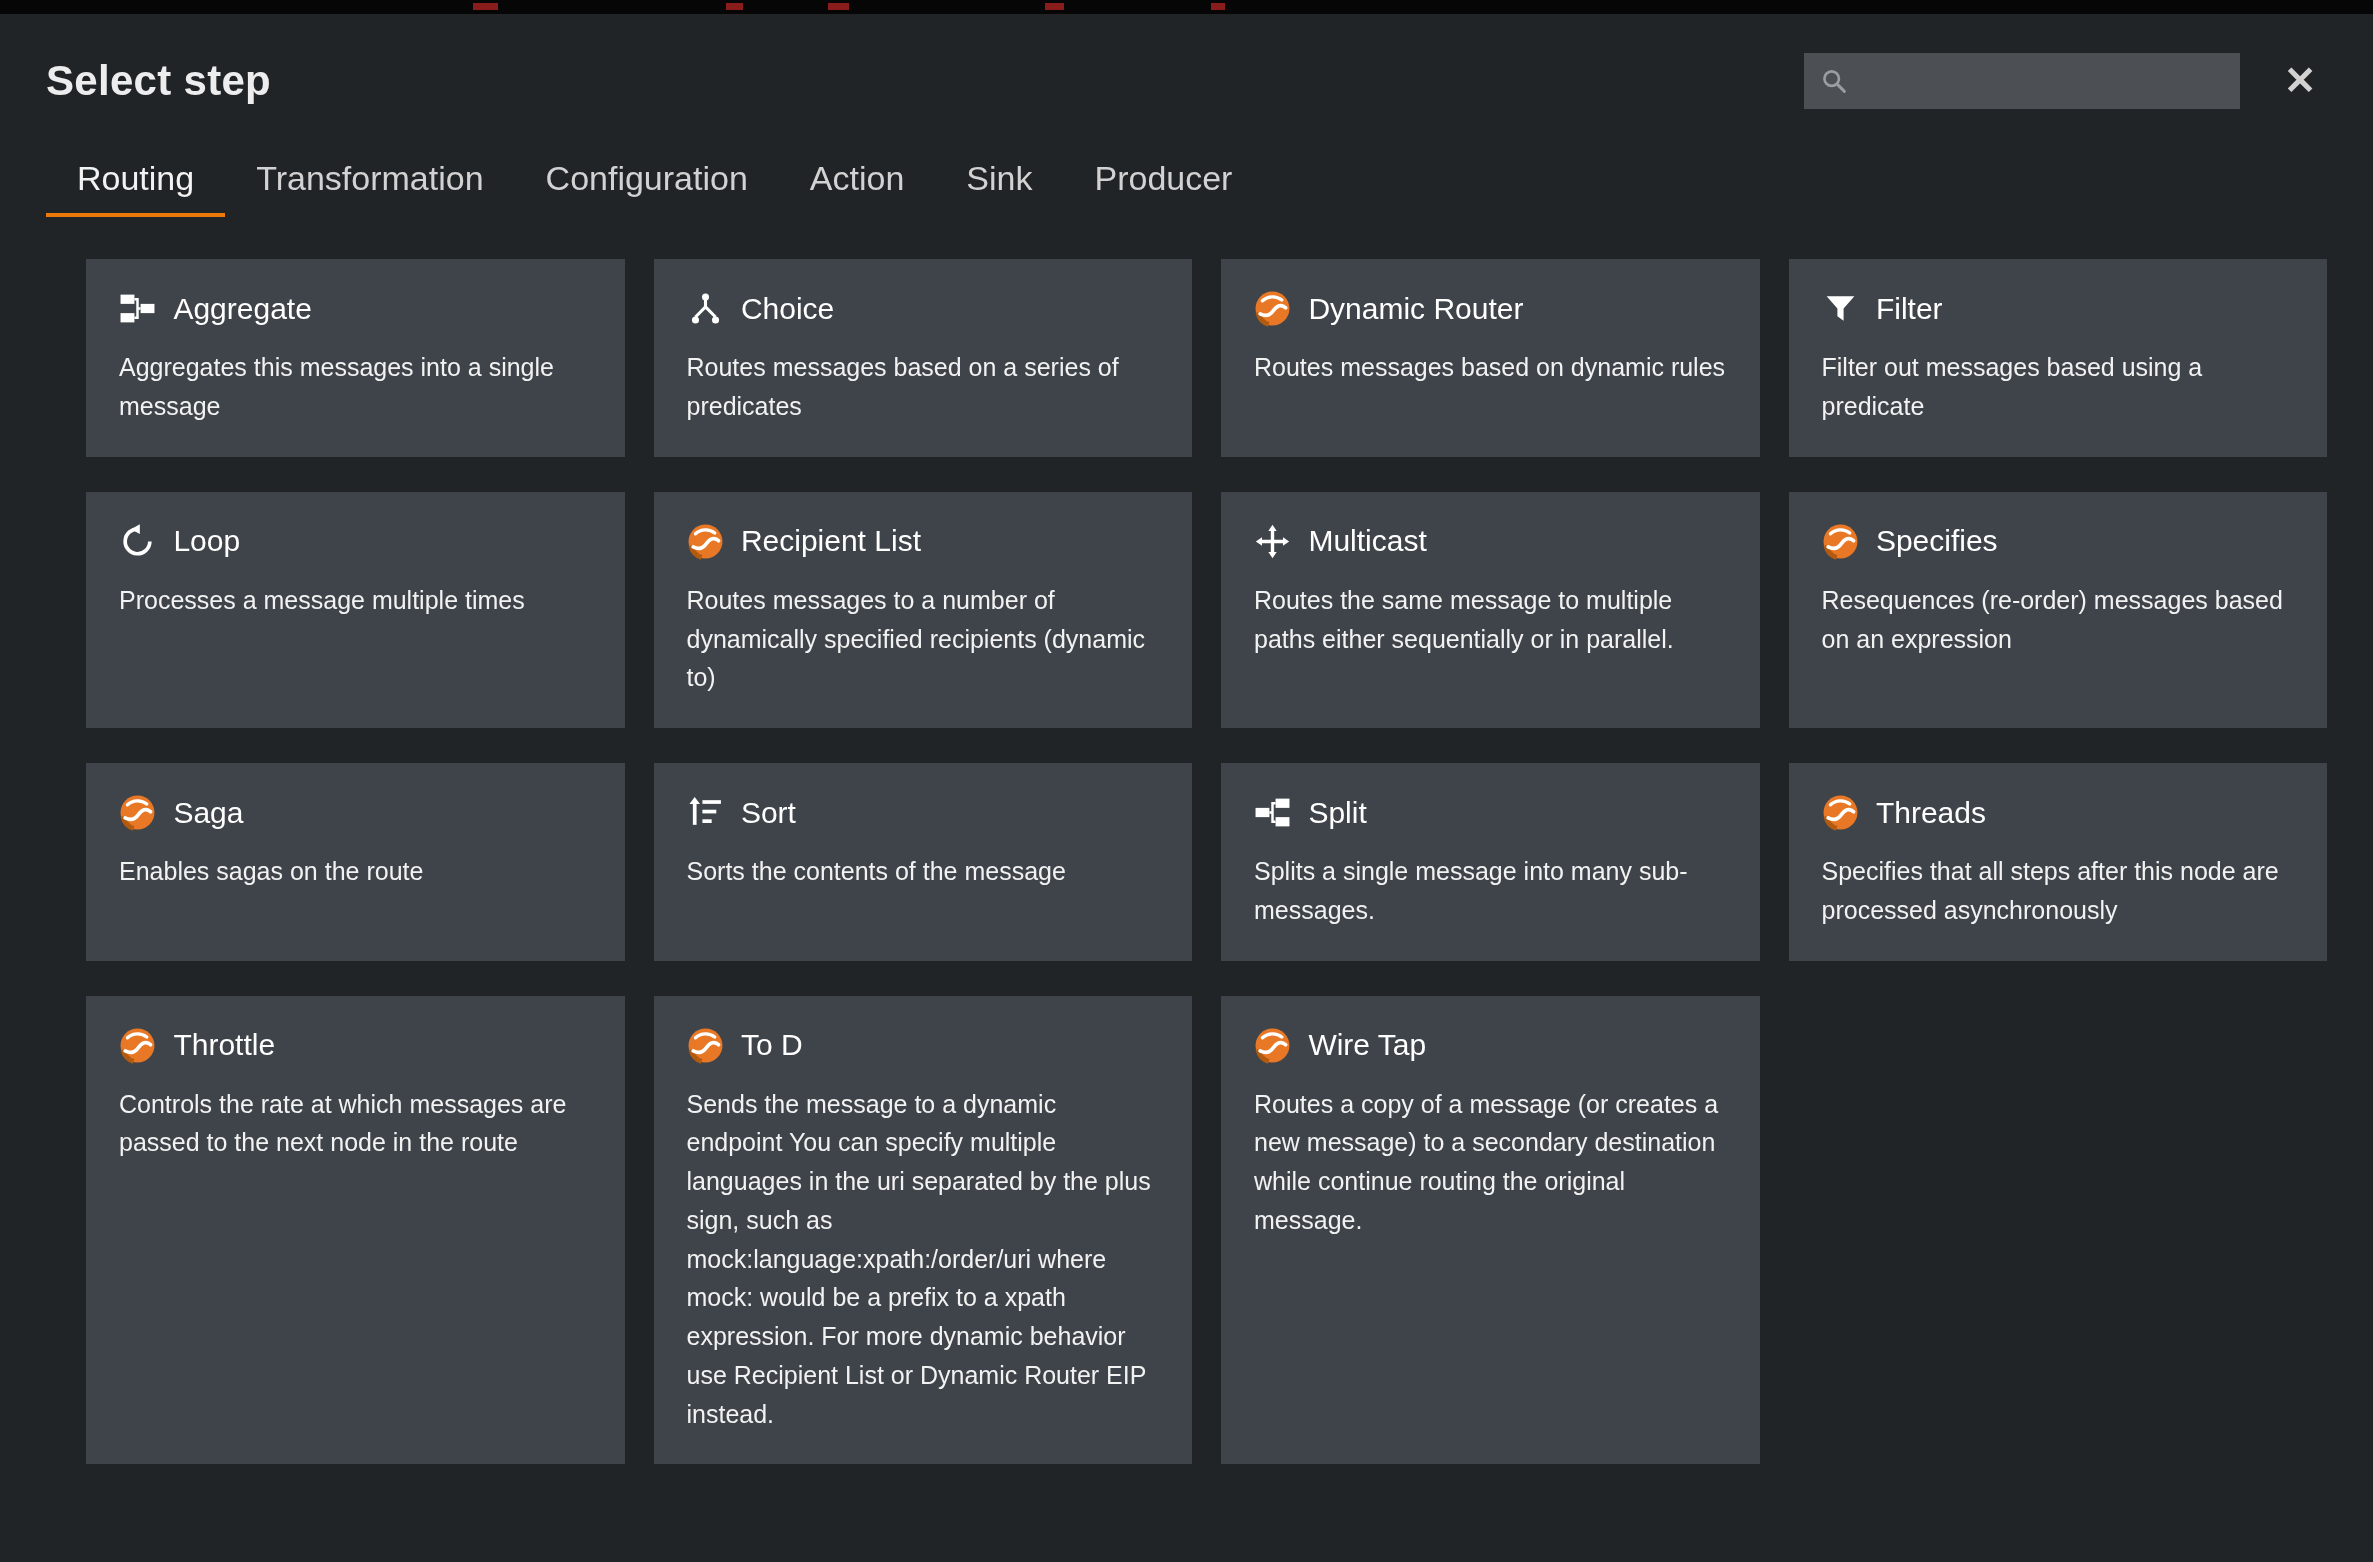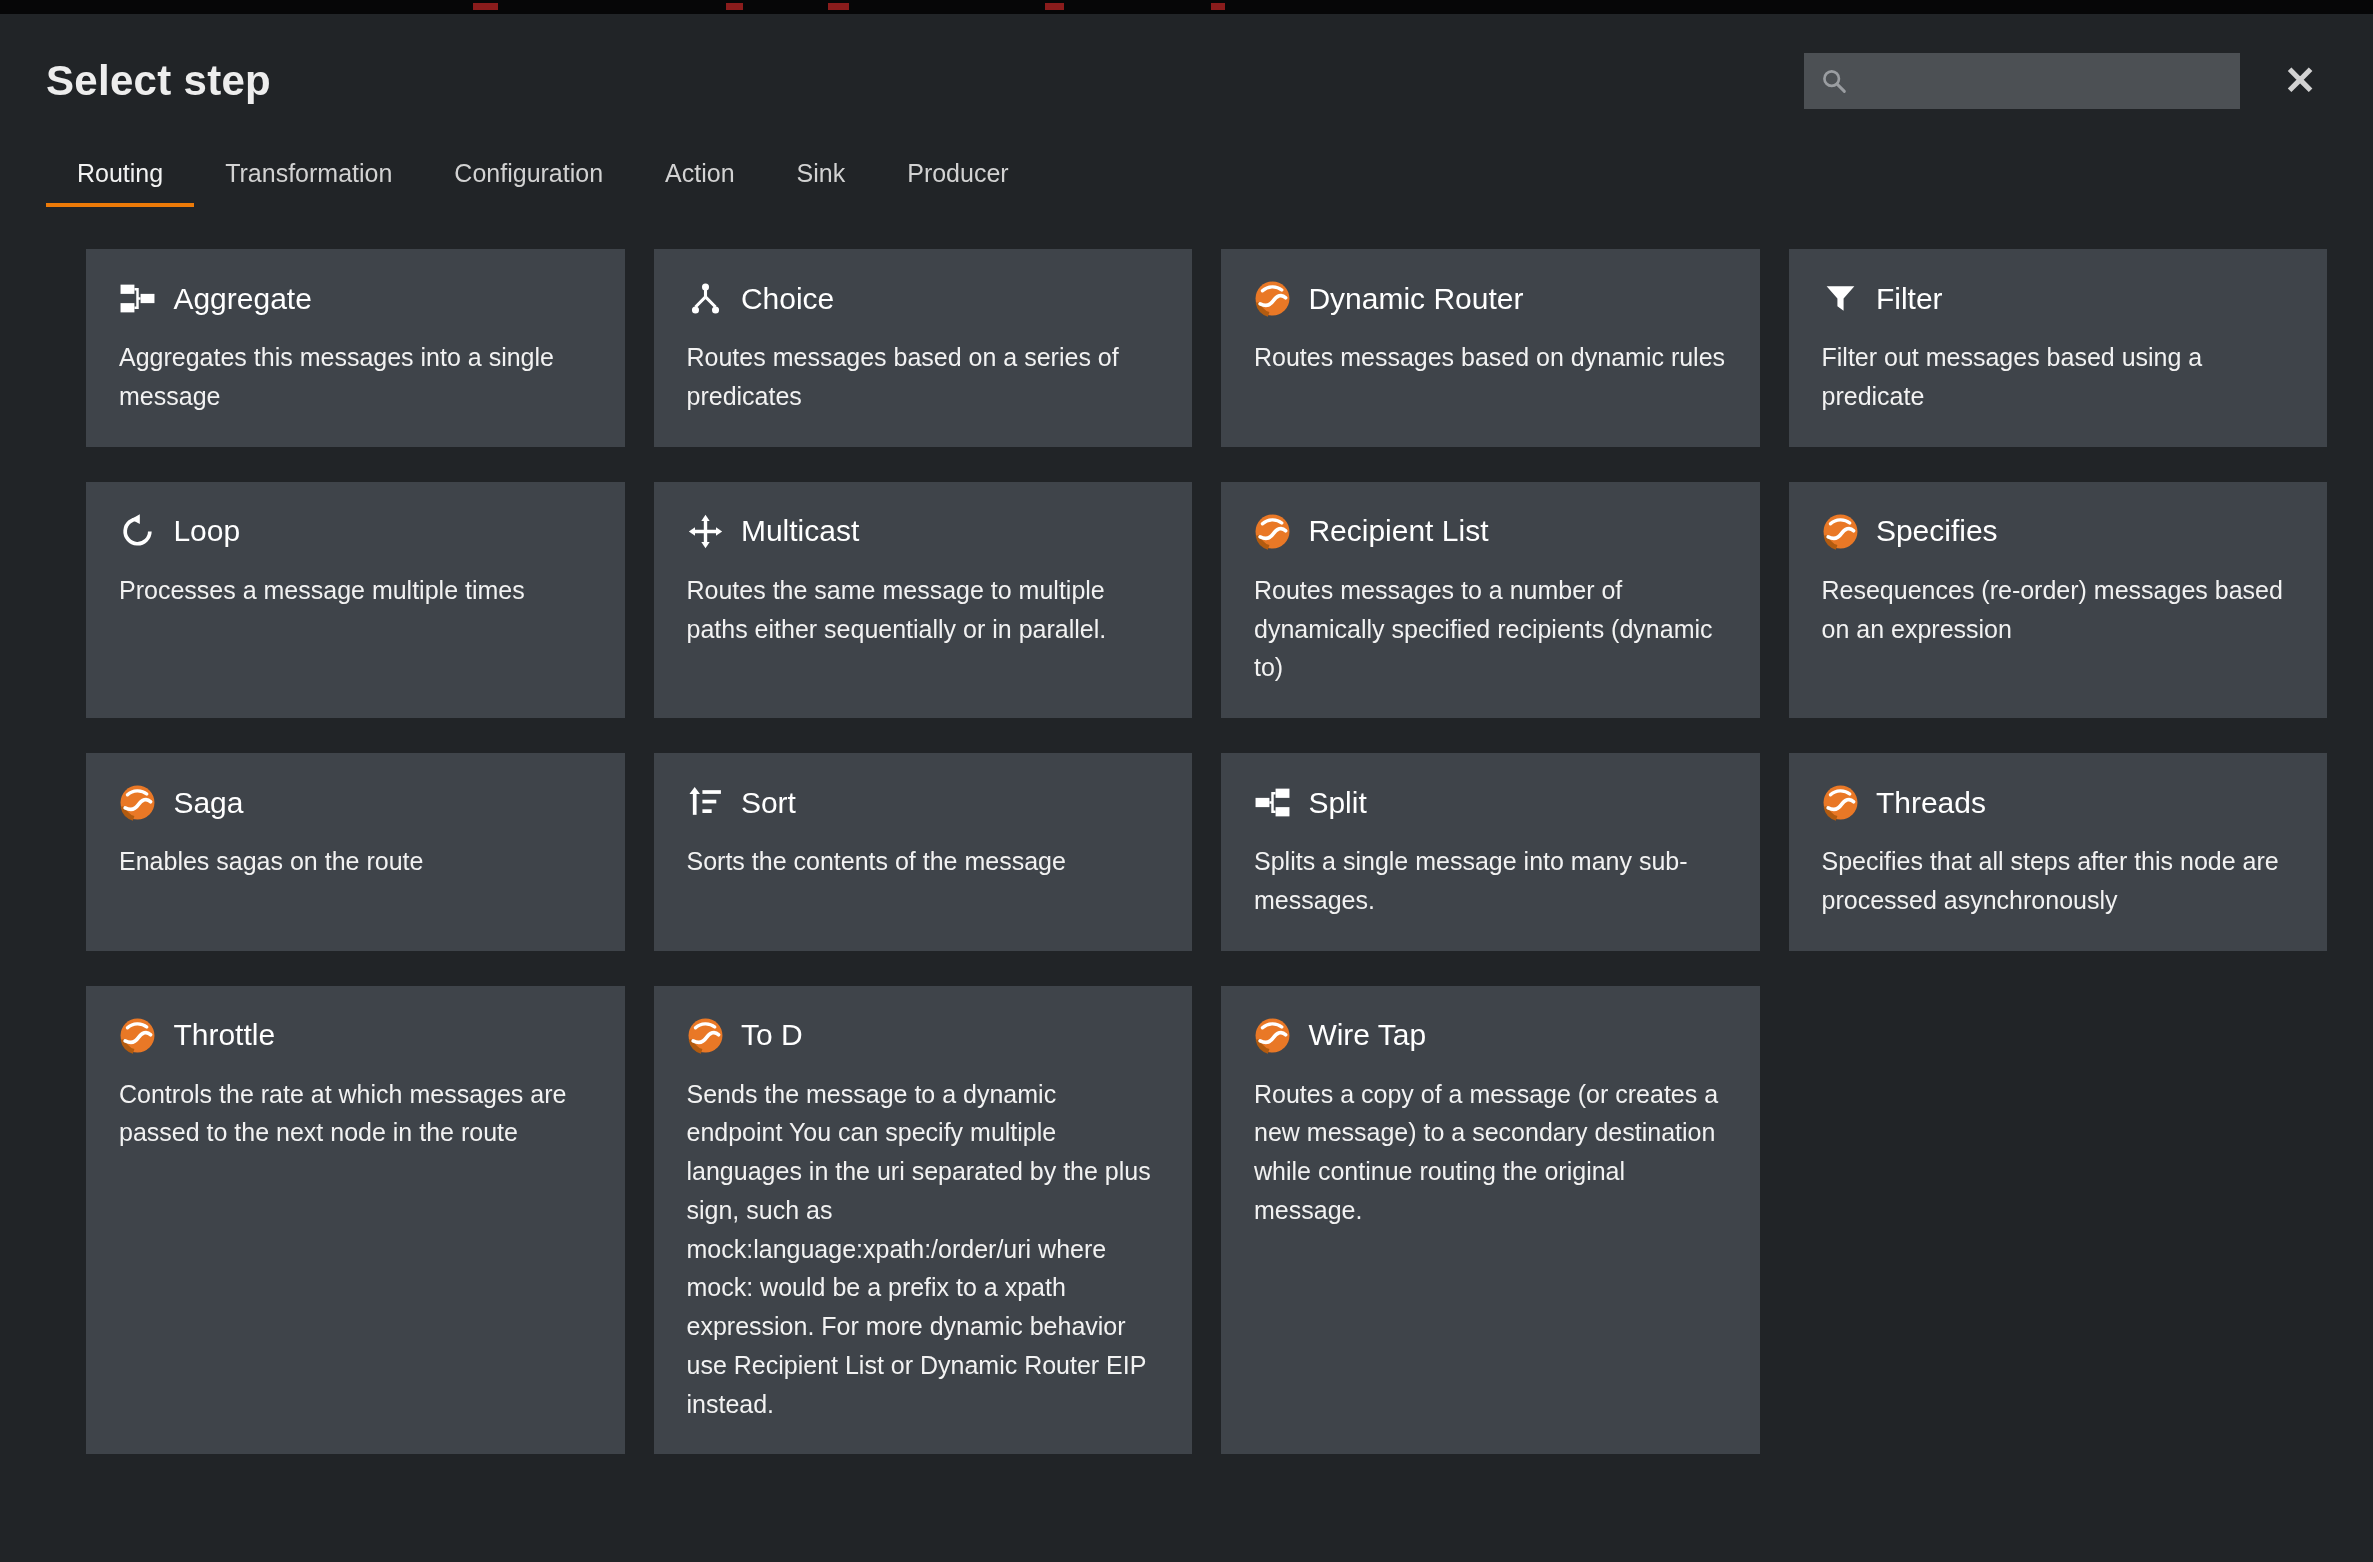--- a/index.html
+++ b/index.html
@@ -50,21 +50,21 @@
     font-size:39px;font-weight:bold;line-height:1;cursor:pointer;
     display:flex;align-items:center;justify-content:center;
     font-family:"Liberation Sans",sans-serif;
   }
   .tabs{
     display:flex;margin-top:37px;
   }
   .tab{
     position:relative;padding:13.5px 31px 19.3px 31px;cursor:pointer;
   }
-  .tab-label{font-size:25px;color:#d2d2d2;}
+  .tab-label{font-size:34px;color:#d2d2d2;}
   .tab.active .tab-label{color:#f2f2f2;}
   .tab.active::after{
     content:"";position:absolute;left:0;right:0;bottom:0;height:4.8px;background:var(--accent);
   }
   .grid{
     margin-top:42px;
     display:grid;grid-template-columns:repeat(4,1fr);
     column-gap:29px;row-gap:35px;margin-left:40px;
   }
   .card{
@@ -190,20 +190,34 @@
             </svg>
           </span>
       <span class="card-title">Loop</span>
     </div>
     <p class="card-desc">Processes a message multiple times</p>
   </div>
       <div class="card">
     <div class="card-head">
       <span class="card-icon">
             <svg viewBox="0 0 24 24">
+              <circle cx="12" cy="12" r="11" fill="#E97826"></circle>
+              <path d="M2.6 14.5 A10 10 0 0 0 9.5 22.3" fill="none" stroke="#b25b10" stroke-width="3.2"></path>
+              <path d="M4 15.5 C8 17.5 10.5 16.5 12.5 13.5 C14.8 10 18 9 20.5 11.5" fill="none" stroke="#fff" stroke-width="2.4" stroke-linecap="round"></path>
+              <path d="M5.5 7 C9 3.8 14.5 3.6 18 6.5" fill="none" stroke="#fff" stroke-width="2.2" stroke-linecap="round"></path>
+            </svg>
+          </span>
+      <span class="card-title">Recipient List</span>
+    </div>
+    <p class="card-desc">Routes messages to a number of dynamically specified recipients (dynamic to)</p>
+  </div>
+      <div class="card">
+    <div class="card-head">
+      <span class="card-icon">
+            <svg viewBox="0 0 24 24">
               <path d="M12 5 V19 M5 12 H19" stroke="#fff" stroke-width="2.2" stroke-linecap="round"></path>
               <path d="M12 1.2 L9.3 5.2 H14.7 Z" fill="#fff"></path>
               <path d="M12 22.8 L9.3 18.8 H14.7 Z" fill="#fff"></path>
               <path d="M1.2 12 L5.2 9.3 V14.7 Z" fill="#fff"></path>
               <path d="M22.8 12 L18.8 9.3 V14.7 Z" fill="#fff"></path>
             </svg>
           </span>
       <span class="card-title">Multicast</span>
     </div>
     <p class="card-desc">Routes the same message to multiple paths either sequentially or in parallel.</p>
@@ -211,34 +225,20 @@
       <div class="card">
     <div class="card-head">
       <span class="card-icon">
             <svg viewBox="0 0 24 24">
               <circle cx="12" cy="12" r="11" fill="#E97826"></circle>
               <path d="M2.6 14.5 A10 10 0 0 0 9.5 22.3" fill="none" stroke="#b25b10" stroke-width="3.2"></path>
               <path d="M4 15.5 C8 17.5 10.5 16.5 12.5 13.5 C14.8 10 18 9 20.5 11.5" fill="none" stroke="#fff" stroke-width="2.4" stroke-linecap="round"></path>
               <path d="M5.5 7 C9 3.8 14.5 3.6 18 6.5" fill="none" stroke="#fff" stroke-width="2.2" stroke-linecap="round"></path>
             </svg>
           </span>
-      <span class="card-title">Recipient List</span>
-    </div>
-    <p class="card-desc">Routes messages to a number of dynamically specified recipients (dynamic to)</p>
-  </div>
-      <div class="card">
-    <div class="card-head">
-      <span class="card-icon">
-            <svg viewBox="0 0 24 24">
-              <circle cx="12" cy="12" r="11" fill="#E97826"></circle>
-              <path d="M2.6 14.5 A10 10 0 0 0 9.5 22.3" fill="none" stroke="#b25b10" stroke-width="3.2"></path>
-              <path d="M4 15.5 C8 17.5 10.5 16.5 12.5 13.5 C14.8 10 18 9 20.5 11.5" fill="none" stroke="#fff" stroke-width="2.4" stroke-linecap="round"></path>
-              <path d="M5.5 7 C9 3.8 14.5 3.6 18 6.5" fill="none" stroke="#fff" stroke-width="2.2" stroke-linecap="round"></path>
-            </svg>
-          </span>
       <span class="card-title">Specifies</span>
     </div>
     <p class="card-desc">Resequences (re-order) messages based on an expression</p>
   </div>
       <div class="card">
     <div class="card-head">
       <span class="card-icon">
             <svg viewBox="0 0 24 24">
               <circle cx="12" cy="12" r="11" fill="#E97826"></circle>
               <path d="M2.6 14.5 A10 10 0 0 0 9.5 22.3" fill="none" stroke="#b25b10" stroke-width="3.2"></path>

